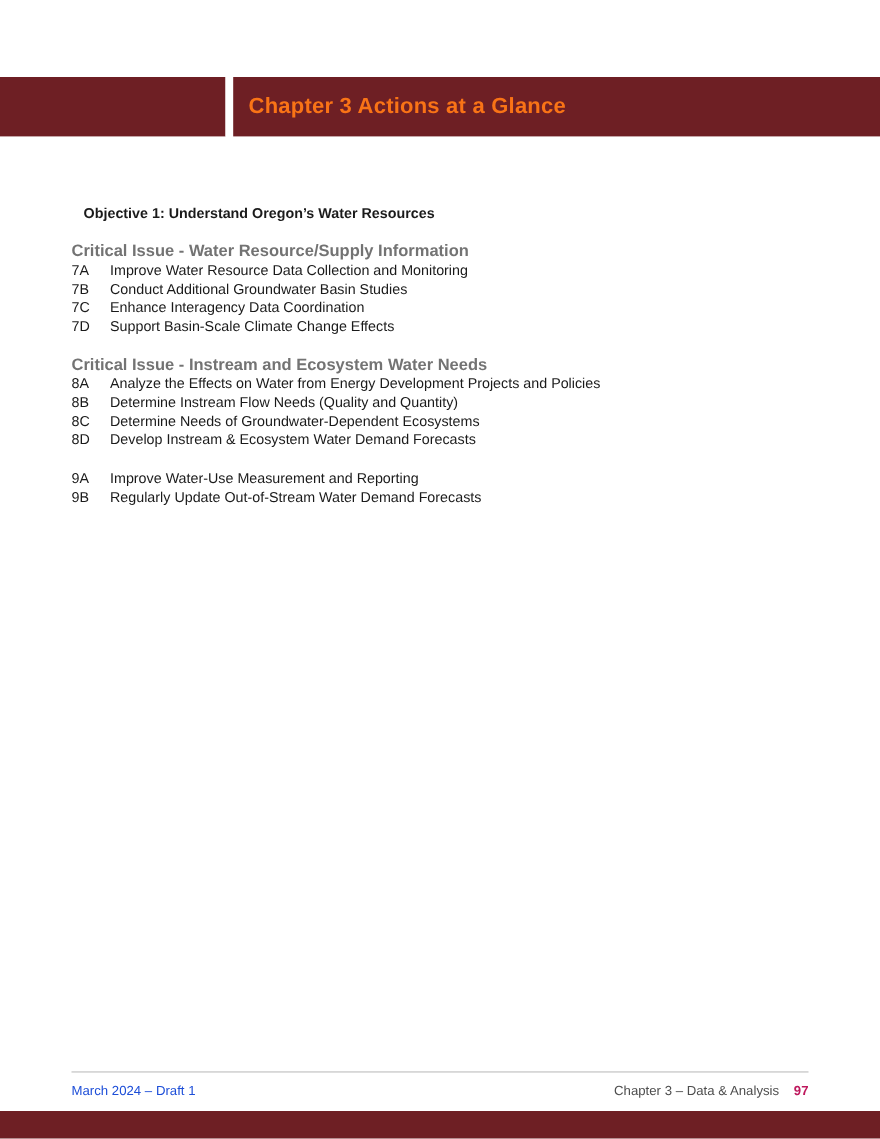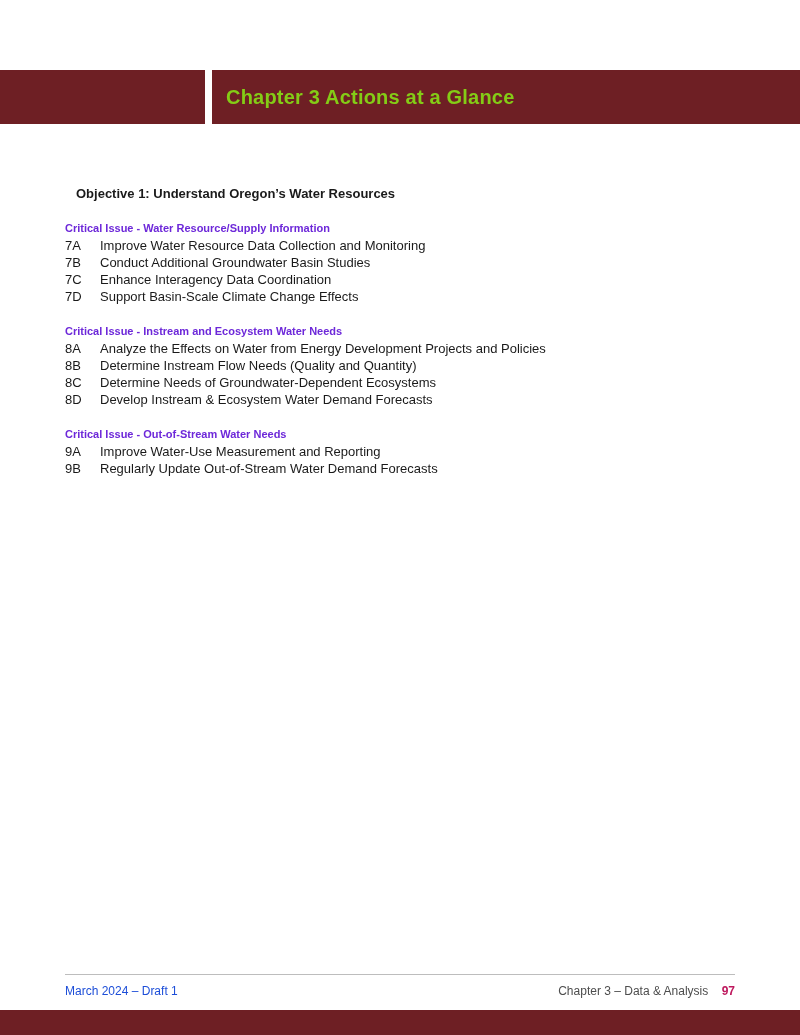--- a/index.html
+++ b/index.html
@@ -28,41 +28,41 @@
     flex: 1;
     background: #6e1f24;
     display: flex;
     align-items: center;
     padding-left: 14px;
   }
   .banner-title {
     margin: 0;
     font-size: 20px;
     font-weight: bold;
-    color: #84cc16;
+    color: #f97316;
     letter-spacing: 0.2px;
   }
 
   
   .content {
     position: absolute;
     top: 174px;
     left: 65px;
     width: 670px;
     color: #1a1a1a;
     font-size: 13px;
     line-height: 17px;
   }
   .objective { margin: 11px; font-weight: bold; }
   .issue { margin-top: 18px; }
   .issue-heading {
     margin: 17px 0 0 0;
-    font-size: 11px;
+    font-size: 15px;
     font-weight: bold;
-    color: #6d28d9;
+    color: #737373;
   }
   .action-row { display: flex; }
   .code { flex: 0 0 35px; width: 35px; }
   .label { flex: 1; }
 
   
   .footer {
     position: absolute;
     left: 65px;
     width: 670px;
@@ -142,21 +142,20 @@
         <span class="code">8C</span>
         <span class="label">Determine Needs of Groundwater-Dependent Ecosystems</span>
       </div>
       <div class="action-row">
         <span class="code">8D</span>
         <span class="label">Develop Instream &amp; Ecosystem Water Demand Forecasts</span>
       </div>
     </section>
 
     <section class="issue">
-      <h2 class="issue-heading">Critical Issue - Out-of-Stream Water Needs</h2>
       <div class="action-row">
         <span class="code">9A</span>
         <span class="label">Improve Water-Use Measurement and Reporting</span>
       </div>
       <div class="action-row">
         <span class="code">9B</span>
         <span class="label">Regularly Update Out-of-Stream Water Demand Forecasts</span>
       </div>
     </section>
 

